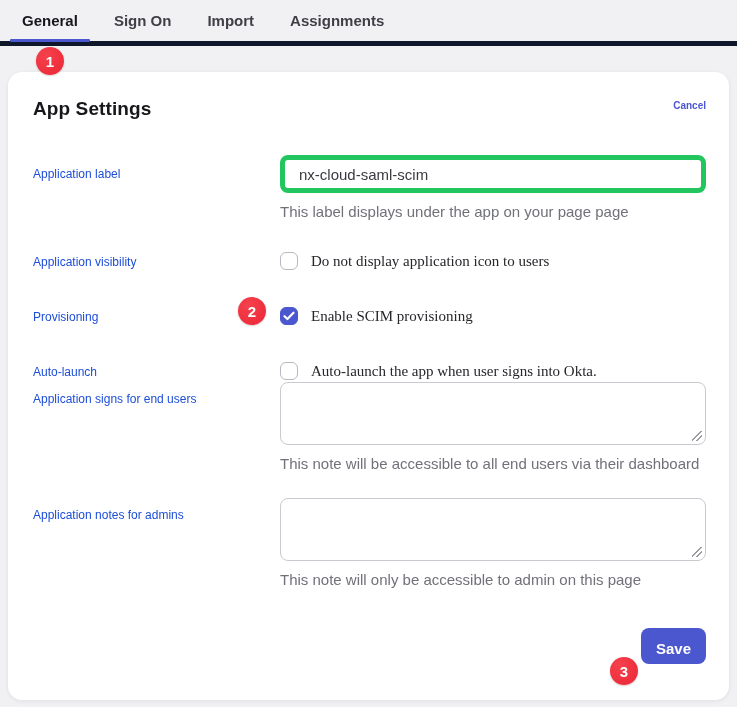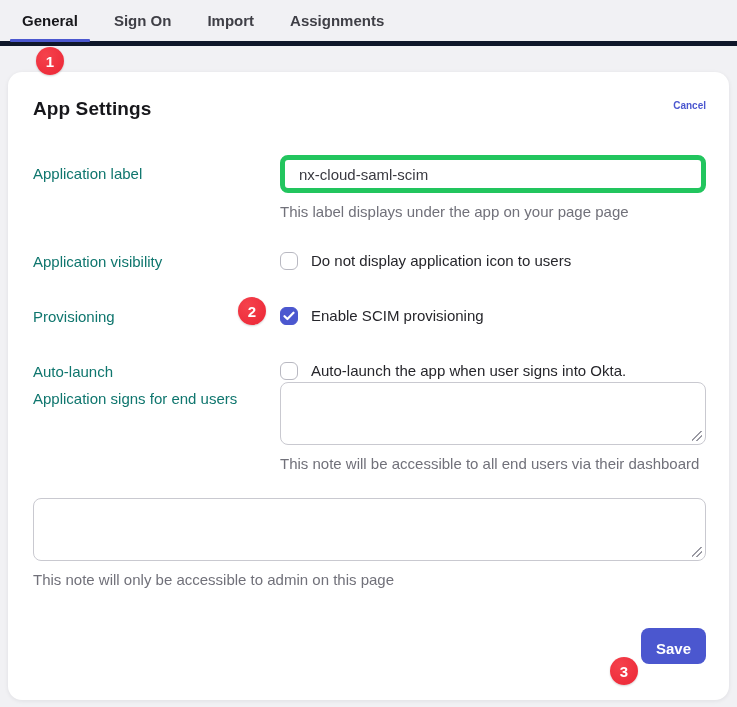--- a/index.html
+++ b/index.html
@@ -80,22 +80,22 @@
     padding-top:2px;
   }
   
   .row{
     display:flex;
     align-items:flex-start;
   }
   .row-label{
     width:247px;
     flex:0 0 247px;
-    font-size:15px;
-    color:#0f766e;
+    font-size:12px;
+    color:#1d4ed8;
     line-height:20px;
   }
   .row-control{flex:1;min-width:0;position:relative;}
   .row.input-row .row-label{padding-top:9px;}
 
   .text-input{
     width:100%;
     height:38px;
     border:5px solid #22c55e;
     border-radius:8px;
@@ -141,20 +141,21 @@
   .checkbox.checked{
     background:var(--accent);
     border-color:var(--accent);
   }
   .checkbox.checked svg{display:block;}
   .check-label{
     font-size:15px;
     color:#26262b;
     line-height:20px;
     cursor:default;
+    font-family:Liberation Serif, serif;
   }
   
   .textarea-wrap{position:relative;}
   .note-area{
     width:100%;
     height:63px;
     border:1px solid #c9c9d0;
     border-radius:8px;
     padding:8px 14px;
     font-family:inherit;
@@ -283,20 +284,21 @@
     <div class="row-control">
       <div class="textarea-wrap">
         <textarea class="note-area" style=""></textarea>
         <span class="resize-handle"></span>
       </div>
       <div class="helper">This note will be accessible to all end users via their dashboard</div>
     </div>
   </div>
 
   <div class="row notes-row">
+    <div class="row-label">Application notes for admins</div>
     <div class="row-control">
       <div class="textarea-wrap">
         <textarea class="note-area" style=""></textarea>
         <span class="resize-handle"></span>
       </div>
       <div class="helper">This note will only be accessible to admin on this page</div>
     </div>
   </div>
 
   <div class="footer">

